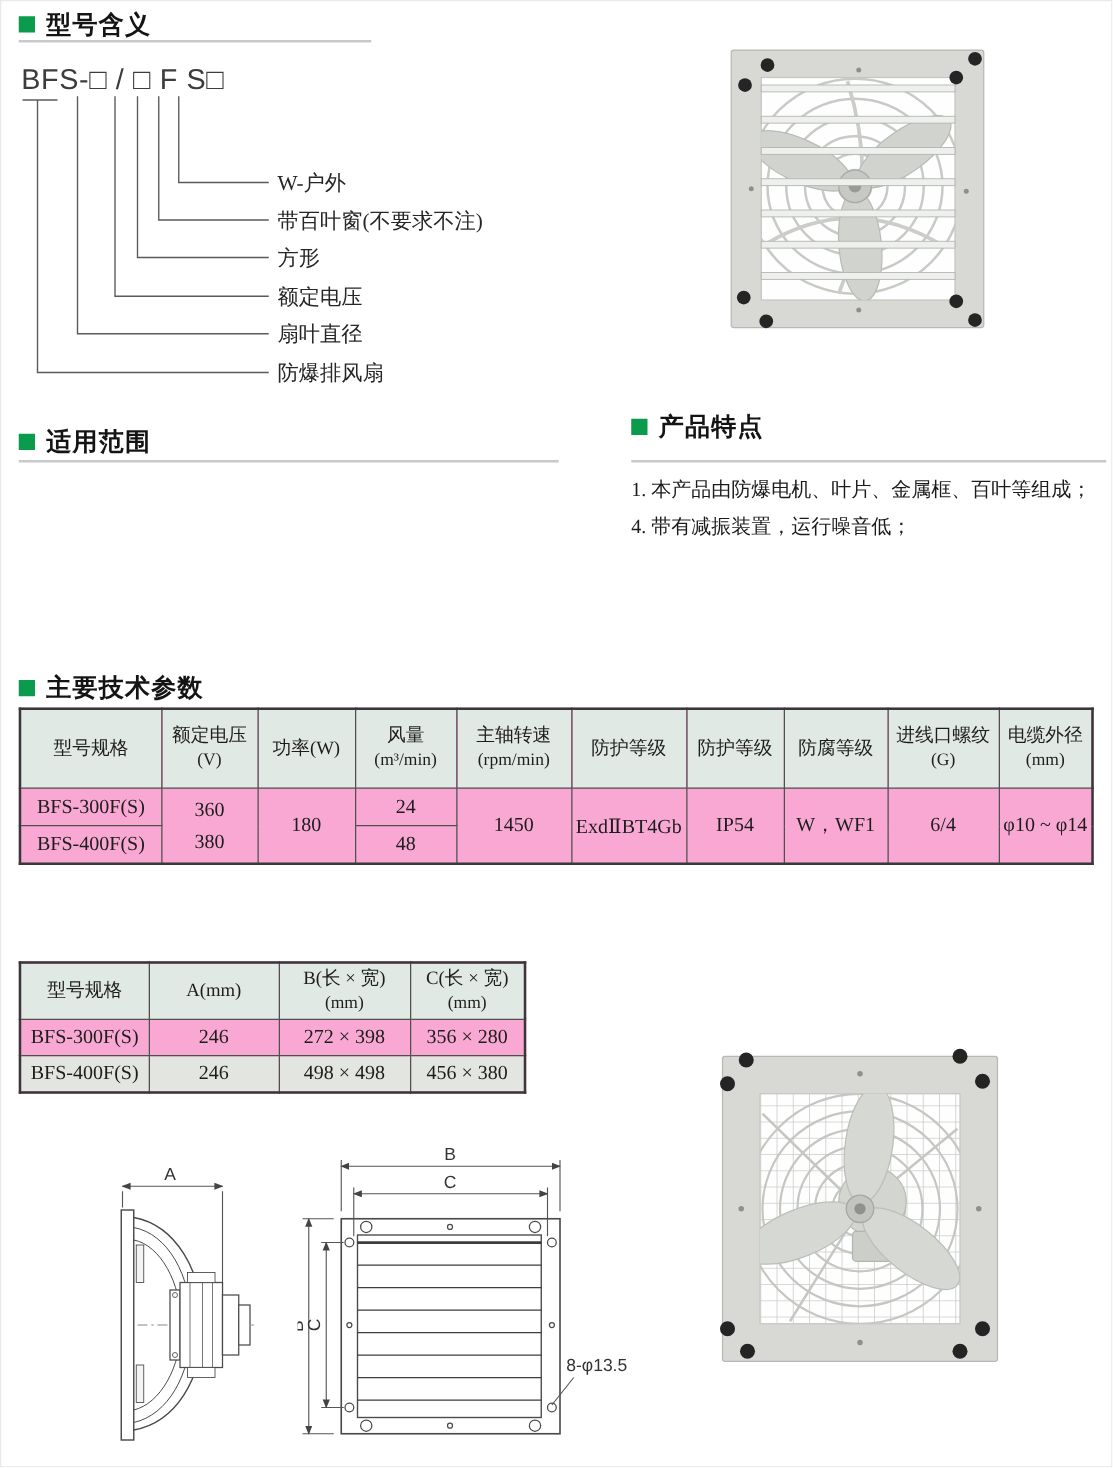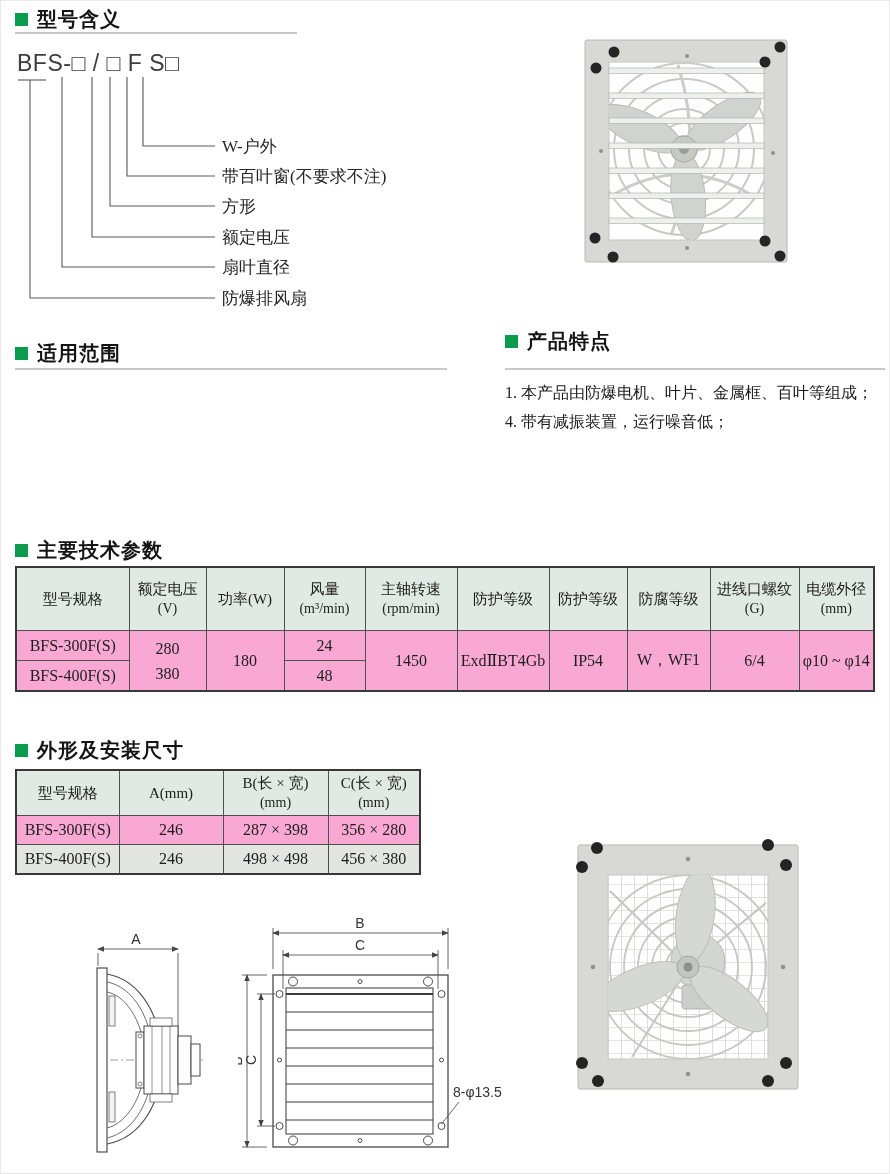--- a/index.html
+++ b/index.html
@@ -189,43 +189,39 @@
             <div class="hl2">(G)</div>
           </th>
       <th>
             <div>电缆外径</div>
             <div class="hl2">(mm)</div>
           </th>
     </tr>
     <tr>
       <td>BFS-300F(S)</td>
       <td rowspan="2" class="vstack">
-        <span>280</span>
+        <span>360</span>
             <span>380</span>
       </td>
       <td rowspan="2">180</td>
       <td>24</td>
       <td rowspan="2">1450</td>
       <td rowspan="2">ExdⅡBT4Gb</td>
       <td rowspan="2">IP54</td>
       <td rowspan="2">W，WF1</td>
       <td rowspan="2">6/4</td>
       <td rowspan="2">φ10 ~ φ14</td>
     </tr>
     <tr>
       <td>BFS-400F(S)</td>
       <td>48</td>
     </tr>
   </tbody>
     </table>
 
-  <div class="sec-head" style="left:15px;top:737px;">
-    <span class="sq"></span>
-    <span class="sec-title">外形及安装尺寸</span>
-  </div>
   <table class="ptable t2" style="left:15px;top:769px;width:404px;">
     <colgroup>
         <col style="width:103px">
         <col style="width:104px">
         <col style="width:105px">
         <col style="width:92px">
       </colgroup>
     <tbody>
         <tr>
       <th>
@@ -241,21 +237,21 @@
             <div class="hl2">(mm)</div>
           </th>
       <th>
             <div>C(长 × 宽)</div>
             <div class="hl2">(mm)</div>
           </th>
     </tr>
     <tr>
       <td>BFS-300F(S)</td>
       <td>246</td>
-      <td>287 × 398</td>
+      <td>272 × 398</td>
       <td>356 × 280</td>
     </tr>
     <tr class="shade">
       <td>BFS-400F(S)</td>
       <td>246</td>
       <td>498 × 498</td>
       <td>456 × 380</td>
     </tr>
   </tbody>
     </table>

